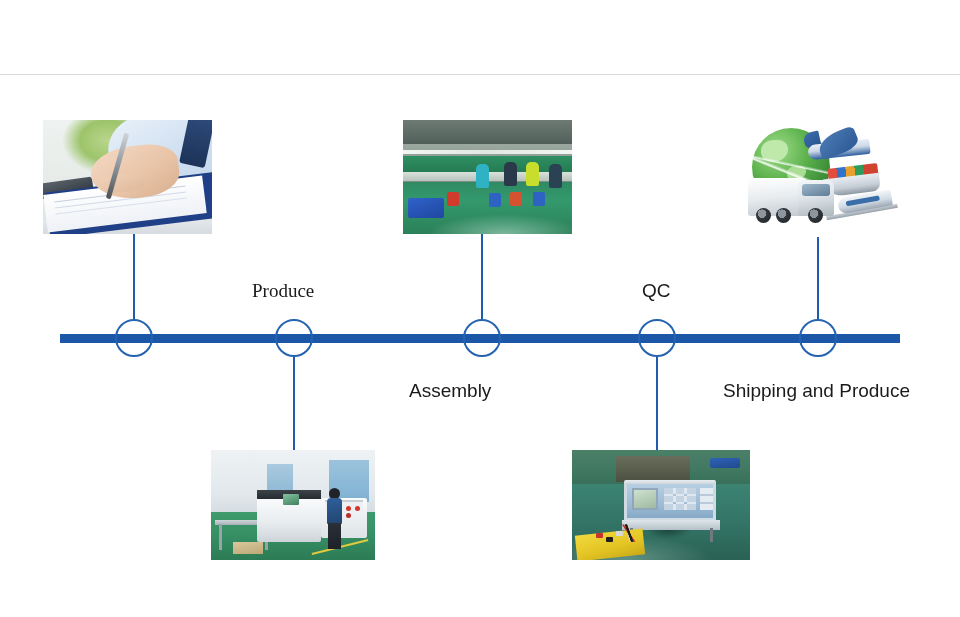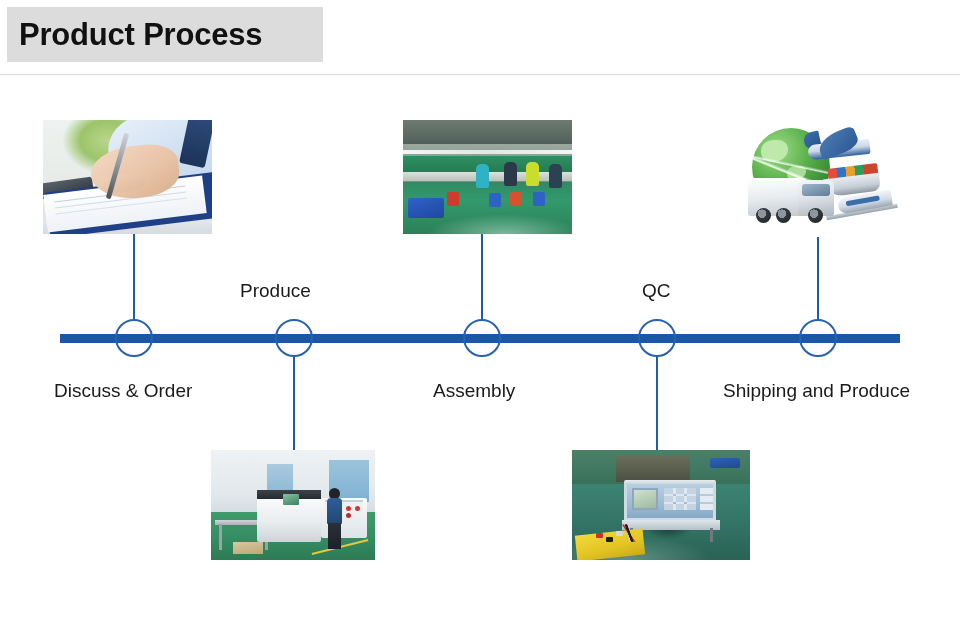--- a/index.html
+++ b/index.html
@@ -395,50 +395,46 @@
     position:absolute; width:7px; height:5px; border-radius:1px;
   }
   #photo-qc .cl1 { left:24px; bottom:22px; background:#c8342a; }
   #photo-qc .cl2 { left:34px; bottom:18px; background:#1f1f1f; }
   #photo-qc .cl3 { left:44px; bottom:24px; background:#d8d8d8; }
 </style>
 </head>
 <body>
 
 <div id="header">
-  <div id="title-box">
-    <span id="title-text">Product Process</span>
-  </div>
   <div id="header-rule"></div>
 </div>
 
 <div id="timeline">
 
   <div id="timeline-bar"></div>
 
   <div class="connector" style="left:133px; top:234px; height:86px;"></div>
   <div class="node" style="left:115px; top:319px;"></div>
-  <div class="node-label" style="left:54px; top:381px;">Discuss &amp; Order</div>
 
   <div class="photo" id="photo-discuss">
     <div class="sky"></div>
     <div class="shirt"></div>
     <div class="tie"></div>
     <div class="desk"></div>
     <div class="phone"></div>
     <div class="clipboard"></div>
     <div class="paper"></div>
     <div class="hand"></div>
     <div class="finger"></div>
     <div class="pen"></div>
   </div>
 
   <div class="connector" style="left:293px; top:356px; height:96px;"></div>
   <div class="node" style="left:275px; top:319px;"></div>
-  <div class="node-label" style="left:240px; top:281px;">Produce</div>
+  <div class="node-label" style="left:252px; top:281px;font-family:Liberation Serif, serif;">Produce</div>
 
   <div class="photo" id="photo-produce">
     <div class="wall"></div>
     <div class="bluepanel"></div>
     <div class="bluepanel2"></div>
     <div class="floor"></div>
     <div class="floorline"></div>
     <div class="table"></div>
     <div class="table-leg"></div>
     <div class="machine"></div>
@@ -447,21 +443,21 @@
     <div class="machine2"></div>
     <div class="ctrl"></div>
     <div class="worker-head"></div>
     <div class="worker-body"></div>
     <div class="worker-legs"></div>
     <div class="box"></div>
   </div>
 
   <div class="connector" style="left:481px; top:234px; height:86px;"></div>
   <div class="node" style="left:463px; top:319px;"></div>
-  <div class="node-label" style="left:433px; top:381px;">Assembly</div>
+  <div class="node-label" style="left:409px; top:381px;">Assembly</div>
 
   <div class="photo" id="photo-assembly">
     <div class="ceiling"></div>
     <div class="wall"></div>
     <div class="lamp"></div>
     <div class="benchback"></div>
     <div class="benchtop"></div>
     <div class="floor"></div>
     <div class="floorglow"></div>
     <div class="w w1"></div>

